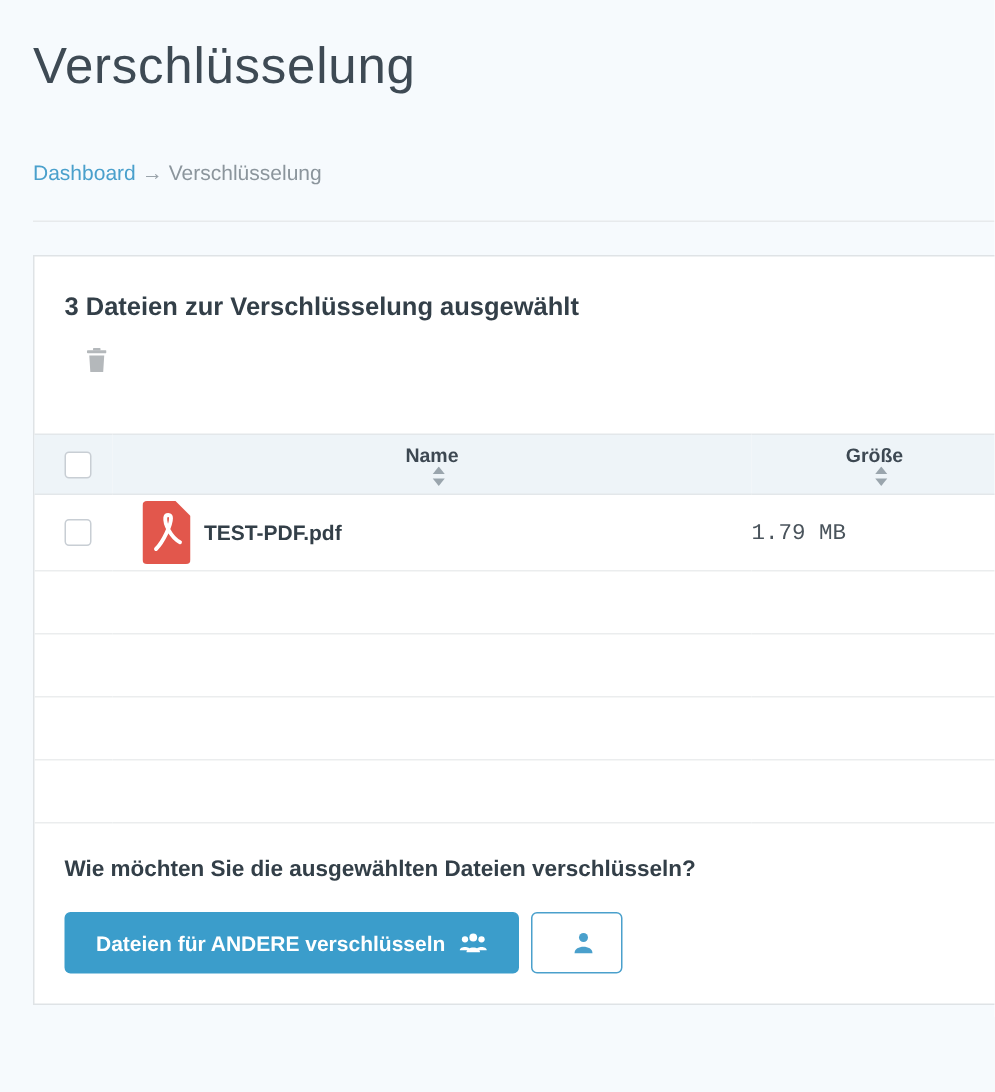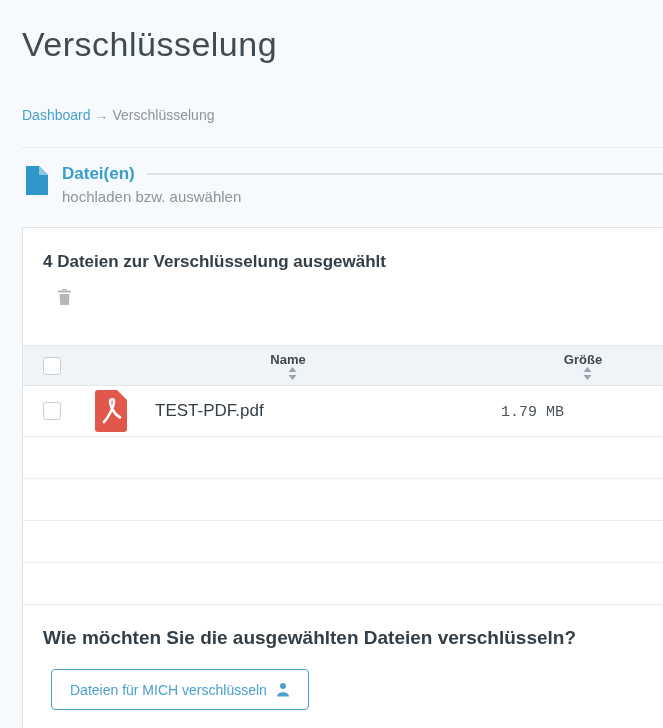--- a/index.html
+++ b/index.html
@@ -70,25 +70,25 @@
   input.cb{
     appearance:none;-webkit-appearance:none;
     width:18px;height:18px;margin:0;display:block;
     background:#fff;border:1px solid #c8ced4;border-radius:3px;cursor:pointer;
   }
   .sort-icon{margin-left:9px;line-height:0;display:inline-block;}
   tbody tr.file-row{height:51px;border-bottom:1px solid var(--row-border);}
   tbody tr.empty-row{height:42px;border-bottom:1px solid var(--row-border);}
   .file-name-wrap{display:flex;align-items:center;}
   .pdf-icon{flex:0 0 auto;margin-left:20px;line-height:0;}
-  .file-name{margin-left:28px;font-size:17px;font-weight:normal;color:var(--text-dark);}
+  .file-name{margin-left:9px;font-size:14px;font-weight:bold;color:var(--text-dark);}
   .file-size{font-size:15px;color:#4a545c;font-family:Liberation Mono, monospace;}
 
   .card-bottom{padding:22px 20px 20px 20px;}
-  .question{font-size:19px;font-weight:bold;color:var(--text-dark);}
+  .question{font-size:15px;font-weight:bold;color:var(--text-dark);}
   .btn-row{margin-top:20px;display:flex;align-items:center;}
   .btn{
     display:inline-flex;align-items:center;justify-content:center;
     height:41px;border-radius:4px;font-size:14px;cursor:pointer;
     font-family:"Liberation Sans", sans-serif;
   }
   .btn-primary{
     background:var(--accent);border:1px solid var(--accent);
     color:#fff;font-weight:bold;padding:0 20px;
   }
@@ -105,39 +105,24 @@
 <div class="page">
 
   <h1 class="page-title">Verschlüsselung</h1>
 
   <div class="breadcrumb">
     <a>Dashboard</a><span class="sep">→</span><span>Verschlüsselung</span>
   </div>
 
   <hr class="divider-top">
 
-  <div class="section-header">
-    <span class="section-icon">
-      <svg width="23" height="29" viewBox="0 0 23 29">
-        <path d="M1 0 H14 L23 9 V29 H1 Z" fill="#3196ca"></path>
-        <path d="M14 0 L23 9 H14 Z" fill="#8ec6e2"></path>
-      </svg>
-    </span>
-    <div class="section-texts">
-      <div class="section-title-row">
-        <span class="section-title">Datei(en)</span>
-        <span class="section-rule"></span>
-      </div>
-      <div class="section-subtitle">hochladen bzw. auswählen</div>
-    </div>
-  </div>
 
   <div class="card">
     <div class="card-pad">
-      <div class="card-heading">4 Dateien zur Verschlüsselung ausgewählt</div>
+      <div class="card-heading">3 Dateien zur Verschlüsselung ausgewählt</div>
       <button class="trash-btn" title="">
         <span>
           <svg width="13" height="16" viewBox="0 0 13 16">
             <rect x="0" y="1.5" width="13" height="2" rx="0.5" fill="#b4b8bb"></rect>
             <rect x="4" y="0" width="5" height="1.6" rx="0.5" fill="#b4b8bb"></rect>
             <path d="M1.5 5 H11.5 L10.8 16 H2.2 Z" fill="#b4b8bb"></path>
           </svg>
         </span>
       </button>
     </div>
@@ -208,22 +193,34 @@
           </tr>
           <tr class="empty-row">
             <td colspan="3"></td>
           </tr>
         </tbody>
     </table>
 
     <div class="card-bottom">
       <div class="question">Wie möchten Sie die ausgewählten Dateien verschlüsseln?</div>
       <div class="btn-row">
+        <button class="btn btn-primary">
+          <span>Dateien für ANDERE verschlüsseln</span>
+          <span class="btn-icon">
+            <svg width="19" height="15" viewBox="0 0 19 15">
+              <circle cx="4" cy="5.2" r="2.1" fill="#ffffff"></circle>
+              <circle cx="15" cy="5.2" r="2.1" fill="#ffffff"></circle>
+              <path d="M0.5 12.5 C0.5 9.5 7.5 9.5 7.5 12.5 Z" fill="#ffffff"></path>
+              <path d="M11.5 12.5 C11.5 9.5 18.5 9.5 18.5 12.5 Z" fill="#ffffff"></path>
+              <circle cx="9.5" cy="4" r="2.6" fill="#ffffff"></circle>
+              <path d="M5 13.8 C5 9.6 14 9.6 14 13.8 Z" fill="#ffffff"></path>
+            </svg>
+          </span>
+        </button>
         <button class="btn btn-outline">
-          <span>Dateien für MICH verschlüsseln</span>
           <span class="btn-icon">
             <svg width="14" height="15" viewBox="0 0 14 15">
               <circle cx="7" cy="4" r="3" fill="#4aa0cc"></circle>
               <path d="M1 14.5 C1 8.8 13 8.8 13 14.5 Z" fill="#4aa0cc"></path>
             </svg>
           </span>
         </button>
       </div>
     </div>
   </div>

